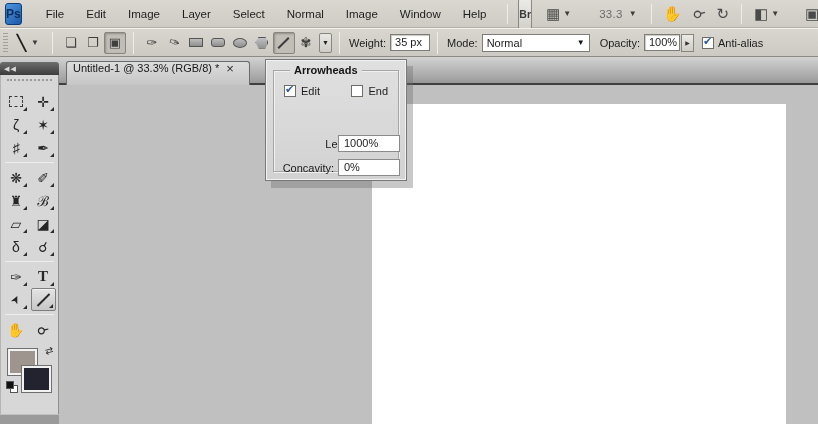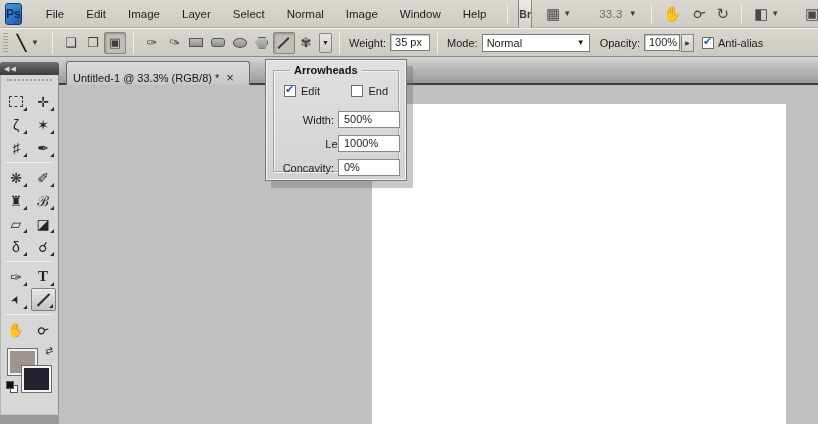--- a/index.html
+++ b/index.html
@@ -59,21 +59,21 @@
   .checkbox { width:12px; height:12px; background:#fff; border:1px solid #6f6d68;
     position:relative; display:inline-block; }
   .checkbox .check { position:absolute; left:0px; top:-3px; font-size:11px; color:#2e5da6; }
   #antialias-wrap { display:flex; align-items:center; gap:4px; margin-left:8px; }
 
   
   #tabstrip { position:absolute; left:0; top:57px; width:818px; height:28px;
     background:linear-gradient(#d2d2d2,#a6a6a6 80%,#989898); border-bottom:2px solid #3e3e3e; }
   #doc-tab { position:absolute; left:66px; top:4px; width:184px; height:32px;
     background:linear-gradient(#dcdcdc,#bfbfbf); border:1px solid #6b6b6b; border-bottom:none;
-    border-radius:3px 3px 0 0; display:flex; align-items:center; padding:0 6px; gap:7px; }
+    border-radius:3px 3px 0 0; display:flex; padding:0 6px; gap:7px; }
   #doc-tab .title { font-size:11px; color:#161616; white-space:nowrap; }
   #tab-close { font-size:13px; color:#2e2e2e; line-height:1; }
 
   
   #canvas { position:absolute; left:0; top:85px; width:818px; height:339px; background:#c0c0c0; }
   #doc-white { position:absolute; left:372px; top:19px; width:414px; height:320px; background:#ffffff; }
 
   
   #toolbar { position:absolute; left:0; top:62px; width:59px; height:362px; z-index:40; }
   #toolbar-header { height:13px; background:linear-gradient(#6e6e6e,#3c3c3c);
@@ -376,24 +376,20 @@
           <span class="check">✔</span>
         </span>
         <span>Edit</span>
       </span>
       <span class="cb-wrap">
         <span class="checkbox"></span>
         <span>End</span>
       </span>
     </div>
 
-    <div class="ah-row ah-field-row" style="top:40px;">
-      <span class="ah-label">Width:</span>
-      <span class="ah-input">500%</span>
-    </div>
     <div class="ah-row ah-field-row" style="top:64px;padding-left:28px;">
       <span class="ah-label">Length:</span>
       <span class="ah-input">1000%</span>
     </div>
     <div class="ah-row ah-field-row" style="top:88px;">
       <span class="ah-label">Concavity:</span>
       <span class="ah-input">0%</span>
     </div>
   </div>
 </div>

